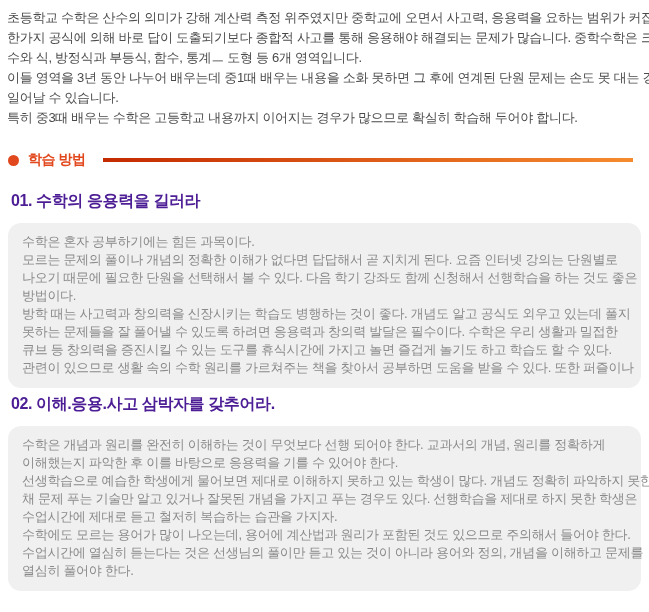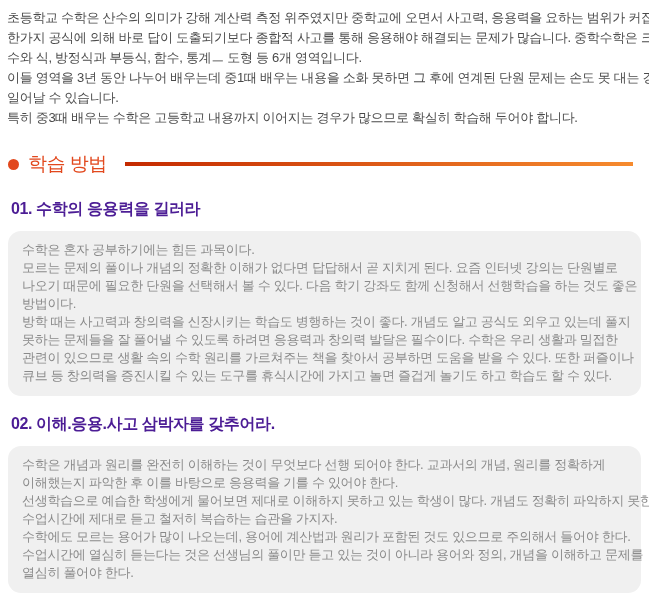--- a/index.html
+++ b/index.html
@@ -28,43 +28,43 @@
   .bullet {
     width: 11px;
     height: 11px;
     border-radius: 50%;
     background: #e2481d;
     margin-right: 9px;
     flex: 0 0 auto;
   }
   .header-label {
     color: #e2481d;
-    font-size: 19px;
-    font-weight: normal;
+    font-size: 14px;
+    font-weight: bold;
     letter-spacing: -0.5px;
     white-space: nowrap;
   }
   .header-rule {
     flex: 1;
     height: 4px;
     margin-left: 18px;
     background: linear-gradient(to right, #c42a00, #f68b2e);
   }
   .section {
     margin: 0 8px;
   }
   .section-title {
     font-size: 16px;
     font-weight: bold;
     color: #4c1d95;
     letter-spacing: -0.4px;
     margin: 22px 0 11px 3px;
   }
   .section + .section .section-title {
-    margin-top: 18px;
+    margin-top: 6px;
   }
   .box {
     background: #f0f0f0;
     border-radius: 13px;
     padding: 10px 14px 11px 14px;
     font-size: 13px;
     line-height: 18px;
     color: #8a8a8a;
     letter-spacing: -0.3px;
   }
@@ -92,29 +92,30 @@
 
 <div class="section">
   <div class="section-title">01. 수학의 응용력을 길러라</div>
   <div class="box">
       <div class="ln">수학은 혼자 공부하기에는 힘든 과목이다.</div>
       <div class="ln">모르는 문제의 풀이나 개념의 정확한 이해가 없다면 답답해서 곧 지치게 된다. 요즘 인터넷 강의는 단원별로</div>
       <div class="ln">나오기 때문에 필요한 단원을 선택해서 볼 수 있다. 다음 학기 강좌도 함께 신청해서 선행학습을 하는 것도 좋은</div>
       <div class="ln">방법이다.</div>
       <div class="ln">방학 때는 사고력과 창의력을 신장시키는 학습도 병행하는 것이 좋다. 개념도 알고 공식도 외우고 있는데 풀지</div>
       <div class="ln">못하는 문제들을 잘 풀어낼 수 있도록 하려면 응용력과 창의력 발달은 필수이다. 수학은 우리 생활과 밀접한</div>
+      <div class="ln">큐브 등 창의력을 증진시킬 수 있는 도구를 휴식시간에 가지고 놀면 즐겁게 놀기도 하고 학습도 할 수 있다.</div>
       <div class="ln">관련이 있으므로 생활 속의 수학 원리를 가르쳐주는 책을 찾아서 공부하면 도움을 받을 수 있다. 또한 퍼즐이나</div>
-      <div class="ln">큐브 등 창의력을 증진시킬 수 있는 도구를 휴식시간에 가지고 놀면 즐겁게 놀기도 하고 학습도 할 수 있다.</div>
     </div>
 </div>
 
 <div class="section">
   <div class="section-title">02. 이해.응용.사고 삼박자를 갖추어라.</div>
   <div class="box">
       <div class="ln">수학은 개념과 원리를 완전히 이해하는 것이 무엇보다 선행 되어야 한다. 교과서의 개념, 원리를 정확하게</div>
       <div class="ln">이해했는지 파악한 후 이를 바탕으로 응용력을 기를 수 있어야 한다.</div>
       <div class="ln">선생학습으로 예습한 학생에게 물어보면 제대로 이해하지 못하고 있는 학생이 많다. 개념도 정확히 파악하지 못한</div>
+      <div class="ln">채 문제 푸는 기술만 알고 있거나 잘못된 개념을 가지고 푸는 경우도 있다. 선행학습을 제대로 하지 못한 학생은</div>
       <div class="ln">수업시간에 제대로 듣고 철저히 복습하는 습관을 가지자.</div>
       <div class="ln">수학에도 모르는 용어가 많이 나오는데, 용어에 계산법과 원리가 포함된 것도 있으므로 주의해서 들어야 한다.</div>
       <div class="ln">수업시간에 열심히 듣는다는 것은 선생님의 풀이만 듣고 있는 것이 아니라 용어와 정의, 개념을 이해하고 문제를</div>
       <div class="ln">열심히 풀어야 한다.</div>
     </div>
 </div>
 
 </body></html>

